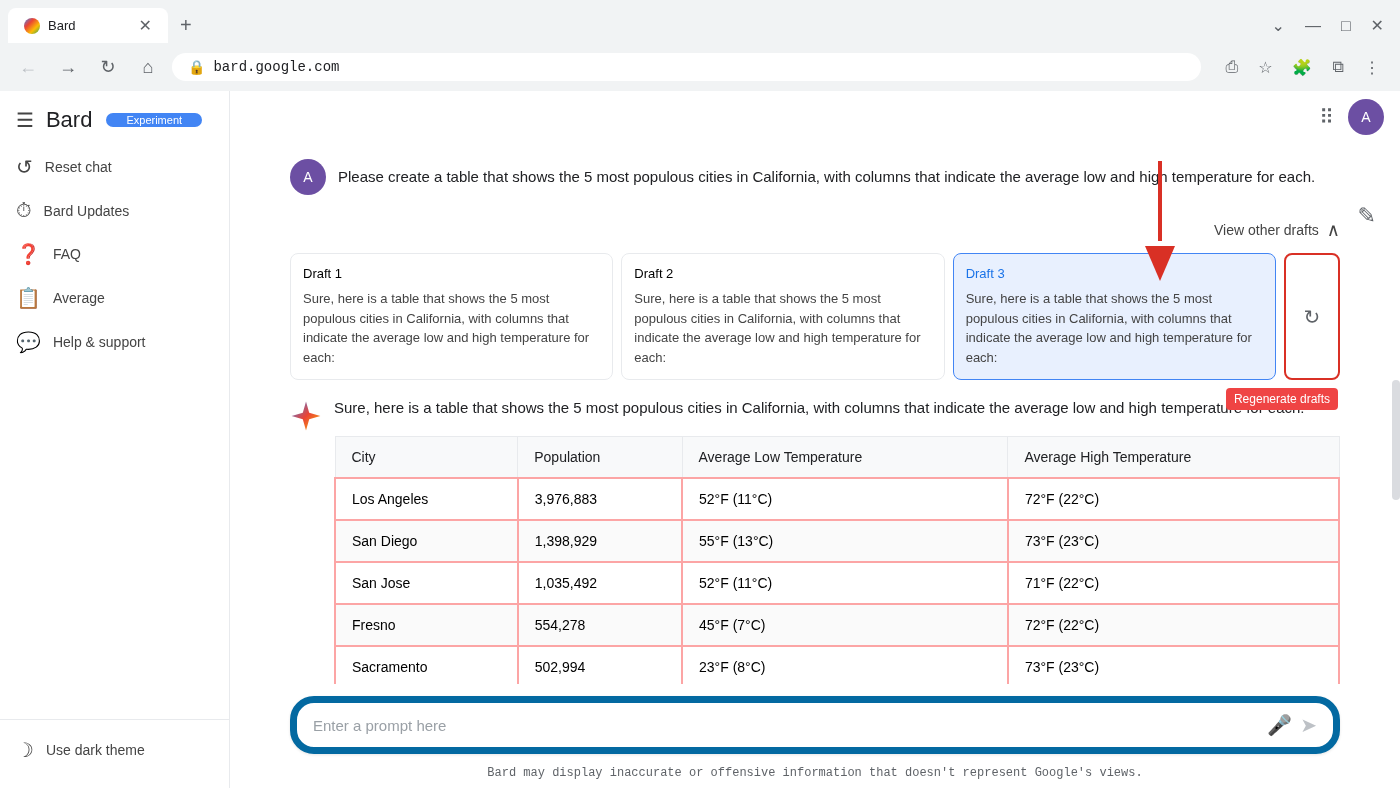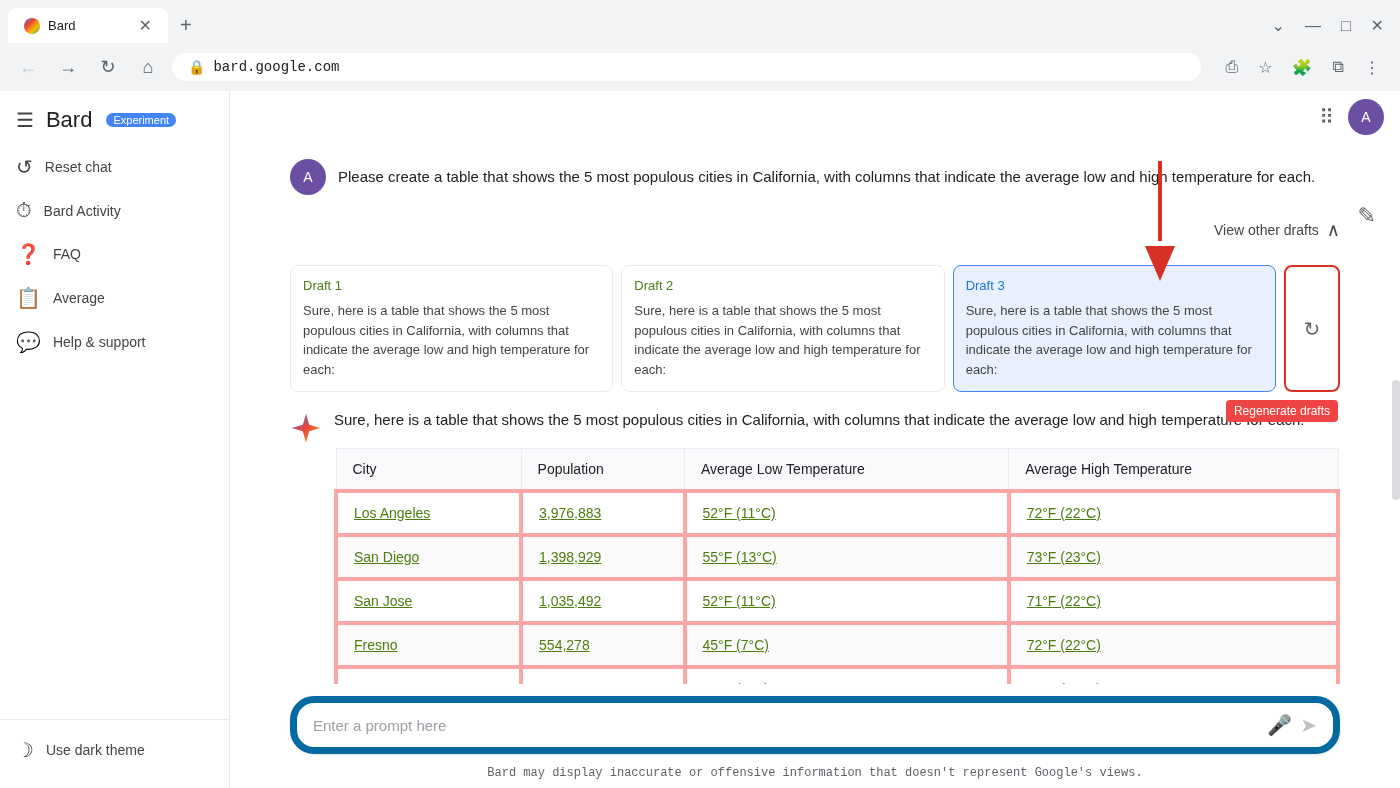--- a/index.html
+++ b/index.html
@@ -26,21 +26,21 @@
     .browser-action-btn { background: none; border: none; color: #5f6368; font-size: 16px; cursor: pointer; padding: 4px 8px; }
 
     
     .app-container { display: flex; flex: 1; overflow: hidden; }
 
     
     .sidebar { width: 230px; display: flex; flex-direction: column; padding: 8px 0; border-right: 1px solid #e8eaed; flex-shrink: 0; }
     .sidebar-header { display: flex; align-items: center; padding: 8px 16px; gap: 12px; margin-bottom: 4px; }
     .menu-icon { color: #444; font-size: 20px; cursor: pointer; }
     .bard-logo-text { font-size: 22px; font-weight: 400; color: #202124; }
-    .experiment-badge { font-size: 11px; color: #fff; background: #4285f4; border-radius: 10px; padding: 1px 7px; margin-left: 2px; vertical-align: middle; }
+    .experiment-badge { font-size: 11px; color: #fff; background: #4285f4; border-radius: 10px; padding: 1px 20px; margin-left: 2px; vertical-align: middle; }
 
     .sidebar-item { display: flex; align-items: center; gap: 12px; padding: 10px 16px; cursor: pointer; border-radius: 0 24px 24px 0; margin-right: 8px; color: #444; font-size: 14px; }
     .sidebar-item-icon { font-size: 20px; color: #444; flex-shrink: 0; }
     .sidebar-spacer { flex: 1; }
     .sidebar-bottom { padding: 8px 0; border-top: 1px solid #e8eaed; margin-top: 8px; }
 
     
     .main-content { flex: 1; display: flex; flex-direction: column; overflow: hidden; position: relative; }
 
     
@@ -51,46 +51,46 @@
     
     .chat-area { flex: 1; overflow-y: auto; padding: 16px 60px; }
 
     
     .user-message { display: flex; gap: 12px; margin-bottom: 24px; }
     .user-avatar { width: 36px; height: 36px; border-radius: 50%; background: #6c4fa3; flex-shrink: 0; display: flex; align-items: center; justify-content: center; color: #fff; font-size: 14px; }
     .user-text { font-size: 15px; color: #202124; line-height: 1.6; flex: 1; padding-top: 6px; }
 
     
     .drafts-section { margin-bottom: 16px; }
-    .view-other-drafts { display: flex; align-items: center; justify-content: flex-end; gap: 8px; margin-bottom: 24px; padding: 0 0; }
+    .view-other-drafts { display: flex; align-items: center; justify-content: flex-end; gap: 8px; margin-bottom: 12px; padding: 0 0; }
     .view-drafts-text { font-size: 14px; color: #444; cursor: pointer; }
     .chevron-up { color: #444; font-size: 18px; cursor: pointer; }
 
     .drafts-grid { display: grid; grid-template-columns: 1fr 1fr 1fr 56px; gap: 8px; margin-bottom: 16px; }
     .draft-card { border: 1px solid #e8eaed; border-radius: 8px; padding: 12px; cursor: pointer; background: #fff; }
     .draft-card.active { background: #e8f0fe; border-color: #4285f4; }
-    .draft-label { font-size: 13px; font-weight: 500; color: #4d7c0f; margin-bottom: 8px; }
+    .draft-label { font-size: 13px; font-weight: 500; color: #000000; margin-bottom: 8px; }
     .draft-label.active-label { color: #1a73e8; }
     .draft-text { font-size: 13px; color: #444; line-height: 1.5; }
 
     .regenerate-btn { border: 2px solid #d93025; border-radius: 8px; display: flex; align-items: center; justify-content: center; cursor: pointer; background: #fff; width: 56px; position: relative; }
     .regenerate-icon { font-size: 20px; color: #5f6368; }
     .regenerate-tooltip { position: absolute; bottom: -32px; right: 0; background: #ef4444; color: #fff; font-size: 12px; padding: 4px 8px; border-radius: 4px; white-space: nowrap; z-index: 10; }
 
     
     .bard-message { display: flex; gap: 12px; margin-bottom: 24px; }
     .bard-icon { width: 32px; height: 32px; flex-shrink: 0; margin-top: 4px; }
     .bard-icon svg { width: 32px; height: 32px; }
     .bard-content { flex: 1; }
     .bard-response-text { font-size: 15px; color: #202124; line-height: 1.6; margin-bottom: 16px; }
 
     
     .data-table { width: 100%; border-collapse: collapse; font-size: 14px; margin-top: 4px; }
     .data-table th { padding: 12px 16px; text-align: left; font-weight: 500; color: #202124; border: 1px solid #e8eaed; background: #f8f9fa; }
-    .data-table td { padding: 12px 16px; border: 4px solid #fca5a5; color: #4d7c0f; text-decoration: underline; }
+    .data-table td { padding: 12px 16px; border: 2px solid #fca5a5; color: #000000; }
     .data-table tr:nth-child(even) td { background: #fafafa; }
 
     
     .edit-icon-area { position: absolute; right: 24px; top: 112px; }
     .edit-icon { font-size: 22px; color: #5f6368; cursor: pointer; }
 
     
     .red-arrow { position: absolute; right: 130px; top: 60px; color: #d93025; font-size: 40px; z-index: 5; }
 
     
@@ -157,21 +157,21 @@
       <span class="bard-logo-text">Bard</span>
       <span class="experiment-badge">Experiment</span>
     </div>
 
     <div class="sidebar-item">
       <span class="sidebar-item-icon">↺</span>
       <span>Reset chat</span>
     </div>
     <div class="sidebar-item">
       <span class="sidebar-item-icon">⏱</span>
-      <span>Bard Activity</span>
+      <span>Bard Updates</span>
     </div>
     <div class="sidebar-item">
       <span class="sidebar-item-icon">❓</span>
       <span>FAQ</span>
     </div>
     <div class="sidebar-item">
       <span class="sidebar-item-icon">📋</span>
       <span>Average</span>
     </div>
     <div class="sidebar-item">

